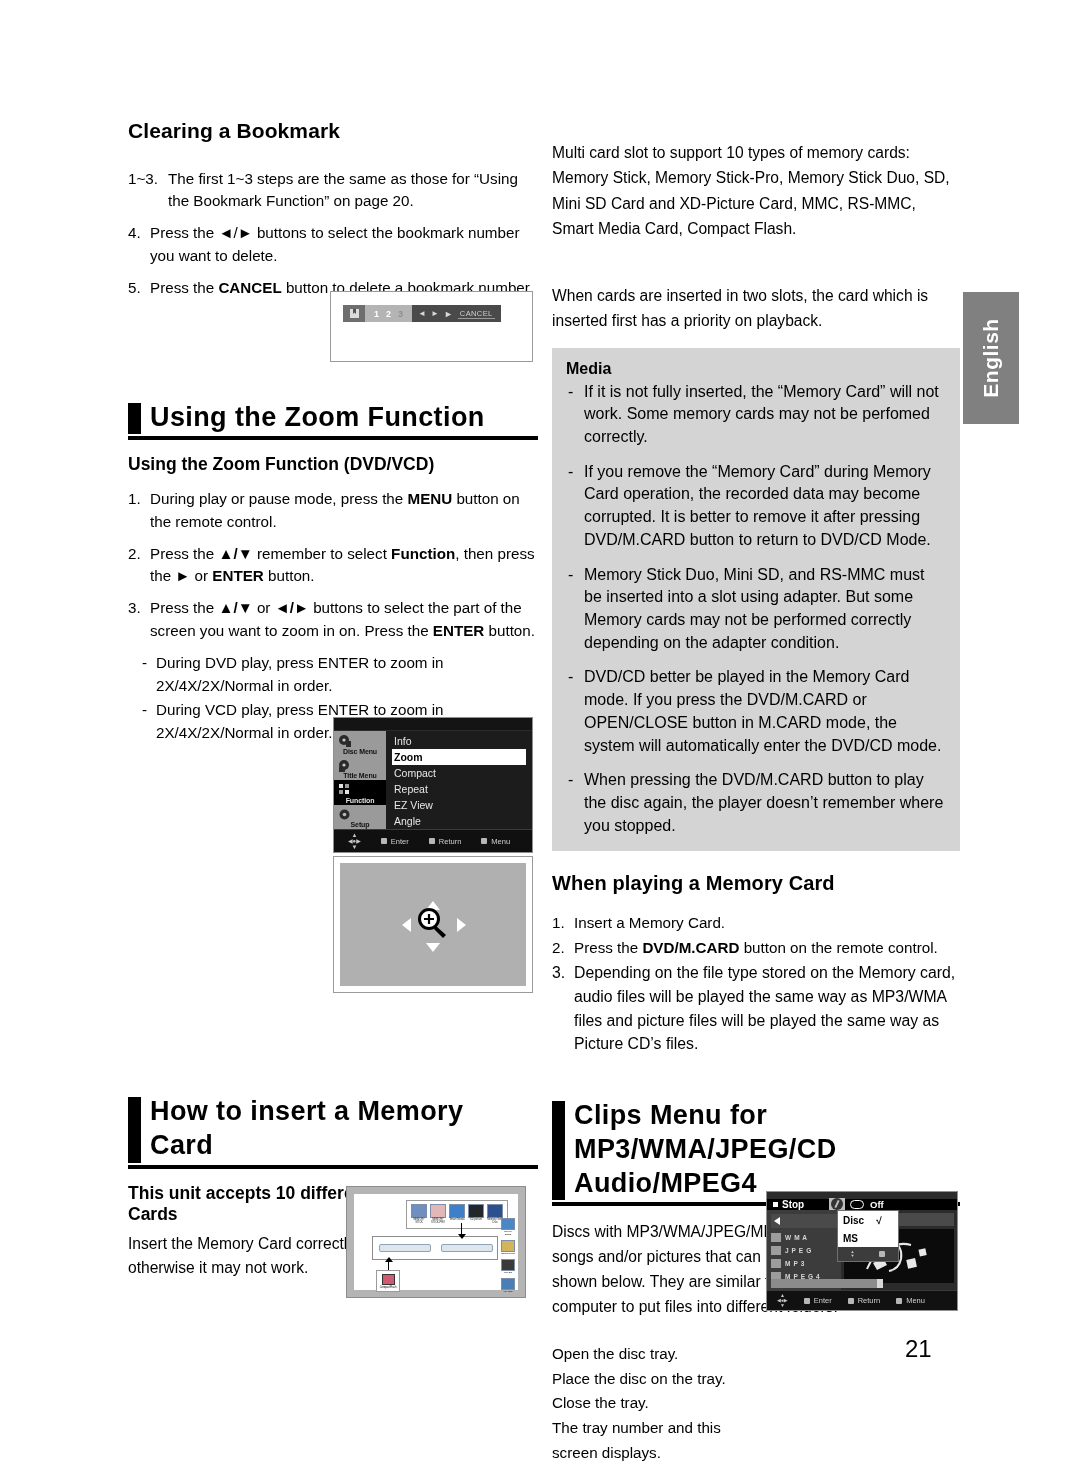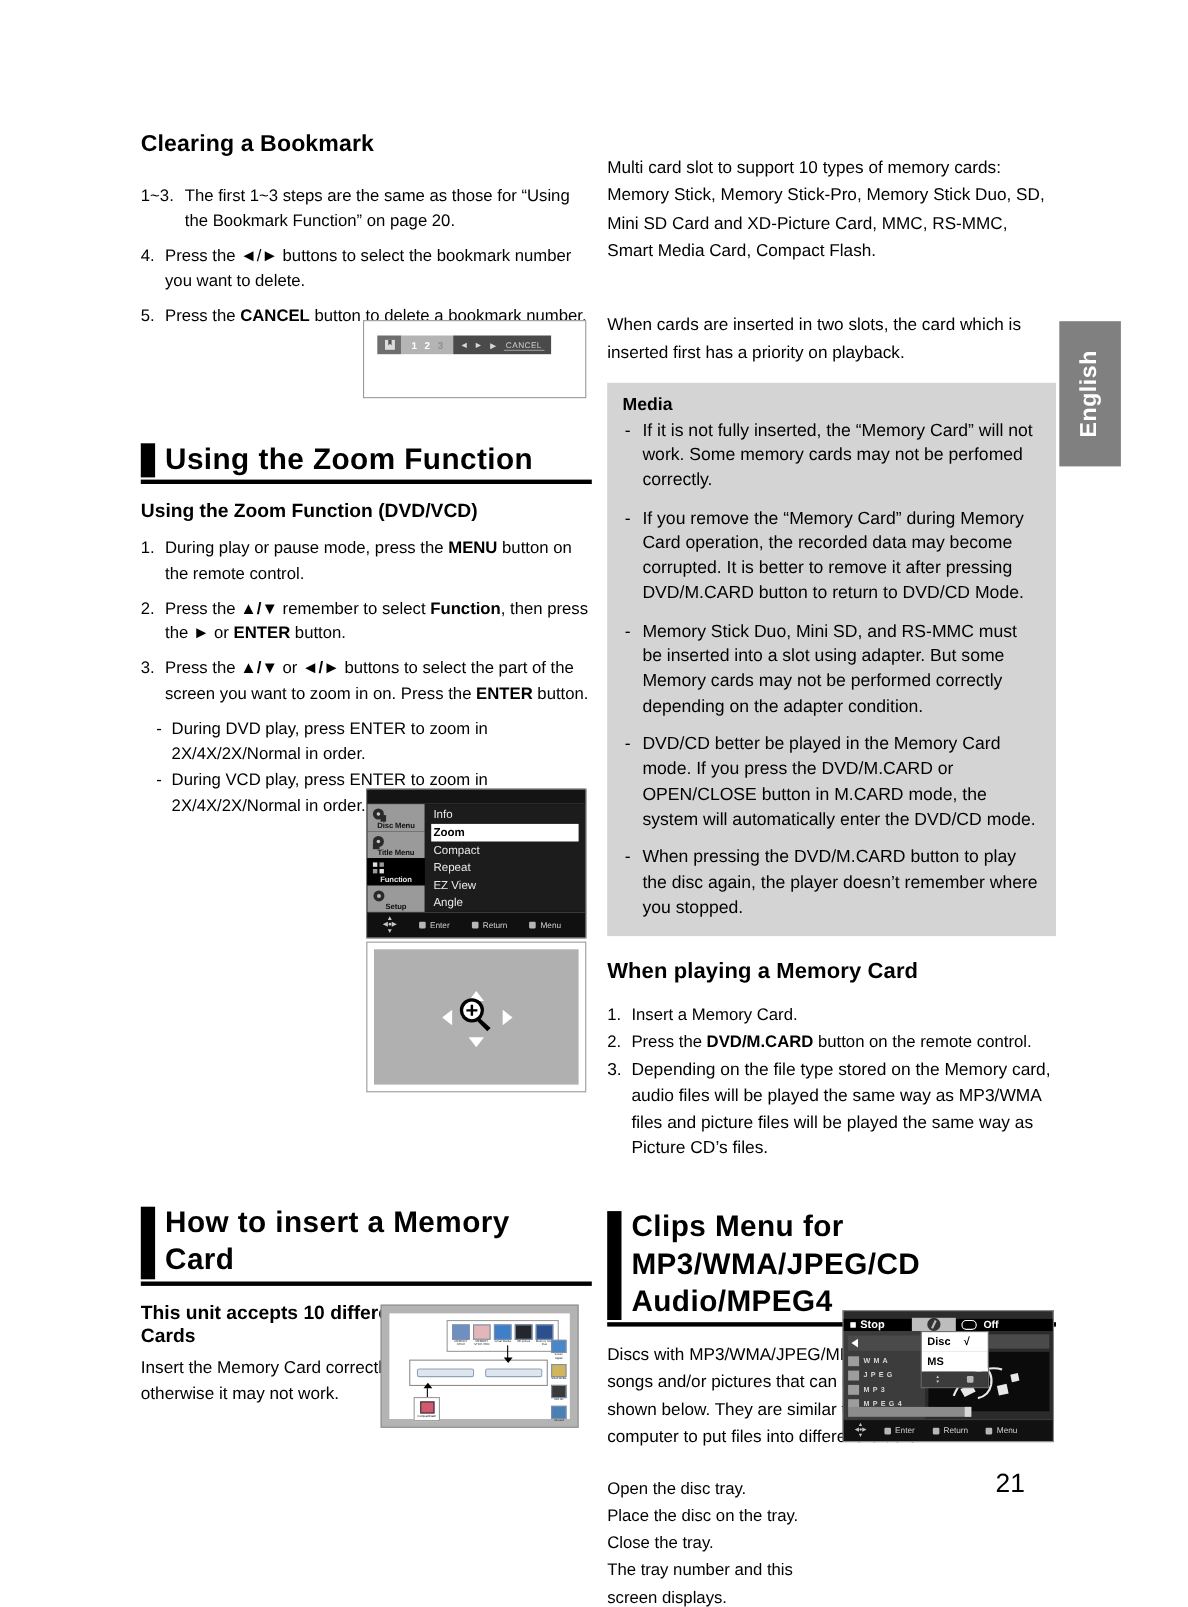--- a/index.html
+++ b/index.html
@@ -260,21 +260,21 @@
   .cl-top { display:flex; height: 18px; align-items:flex-end; }
   .cl-stop {
     width: 62px; background:#000; color:#fff; font-size: 10px;
     display:flex; align-items:center; gap:4px; padding-left:6px; font-weight:bold;
   }
   .cl-sq { width:5px; height:5px; background:#fff; display:inline-block; }
   .cl-mid { flex:1; background:#bdbdbd; display:flex; align-items:center; justify-content:center; }
   .cl-disc-ic { width:12px; height:12px; border-radius:50%; background:#333; position:relative; }
   .cl-disc-ic::after{content:"";position:absolute;left:5px;top:2px;width:2px;height:8px;background:#bdbdbd;transform:rotate(25deg);}
   .cl-off {
-    width: 88px; background:#000; color:#fff; font-size: 9.5px; font-weight:bold;
+    width: 112px; background:#000; color:#fff; font-size: 9.5px; font-weight:bold;
     display:flex; align-items:center; gap:6px; padding-left:5px;
   }
   .cl-loop { width:14px; height:9px; border:1.5px solid #fff; border-radius:5px; display:inline-block; }
   .cl-body { display:flex; height: 80px; }
   .cl-left { width: 74px; background:#3c3c3c; padding: 4px; }
   .cl-speaker { height: 14px; background:#4a4a4a; display:flex; align-items:center; padding-left:3px; }
   .spk { width:0;height:0;border-top:4px solid transparent;border-bottom:4px solid transparent;border-right:6px solid #fff; }
   .cl-folders { margin-top: 5px; }
   .cl-folder { display:flex; align-items:center; gap:4px; margin-bottom: 4px; }
   .cl-fico { width: 10px; height: 9px; background:#9d9d9d; }

